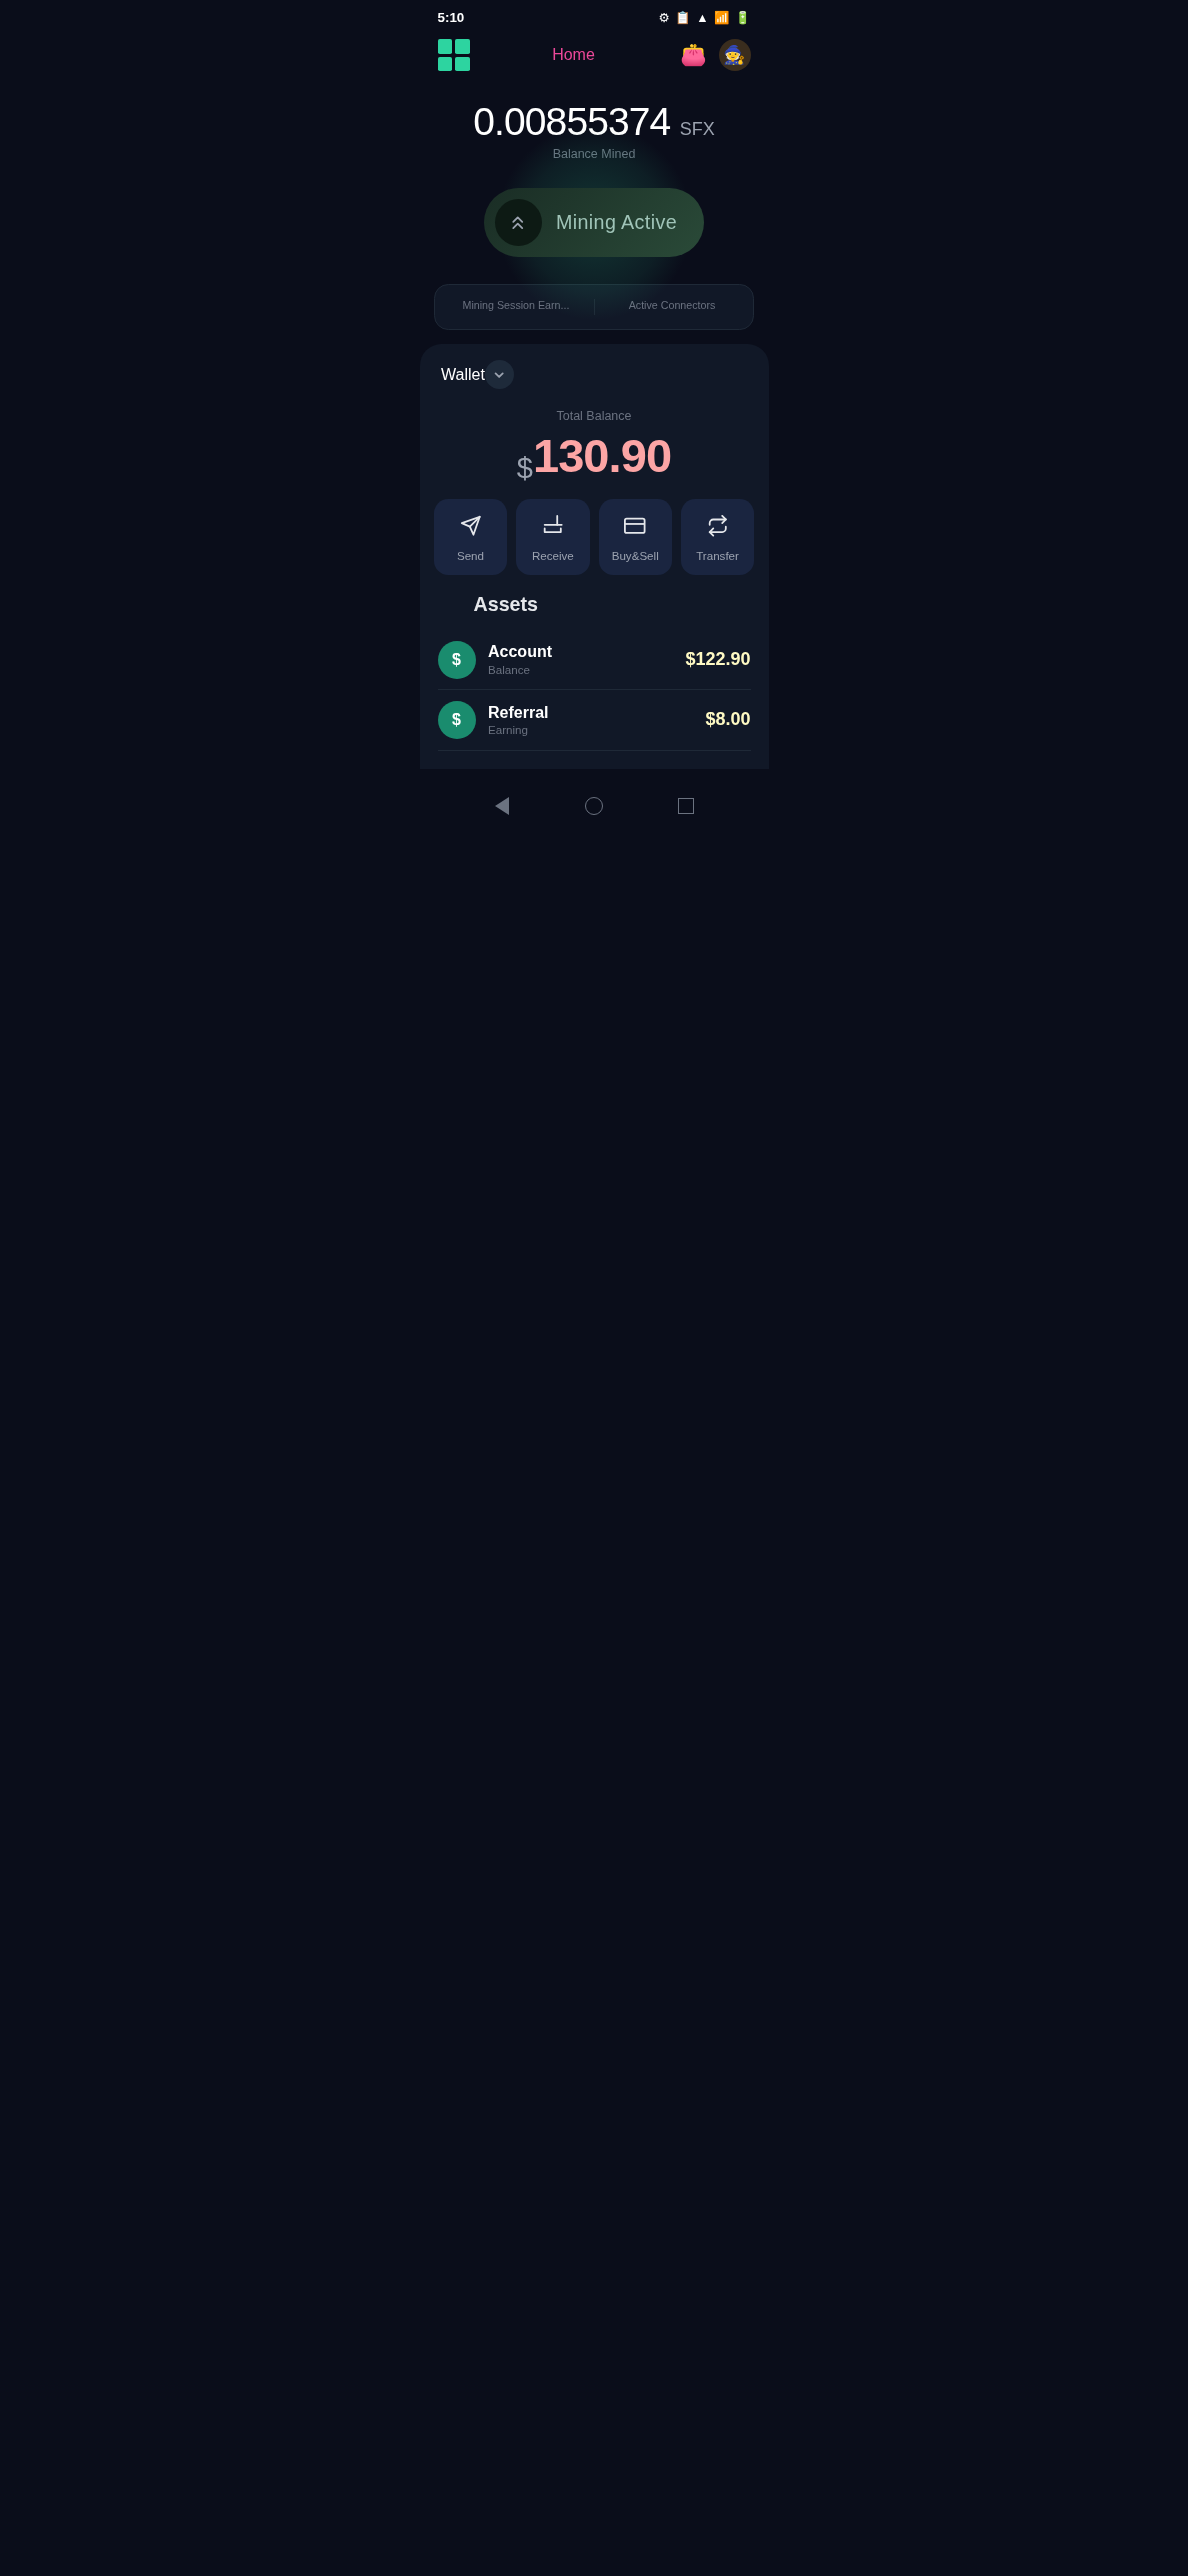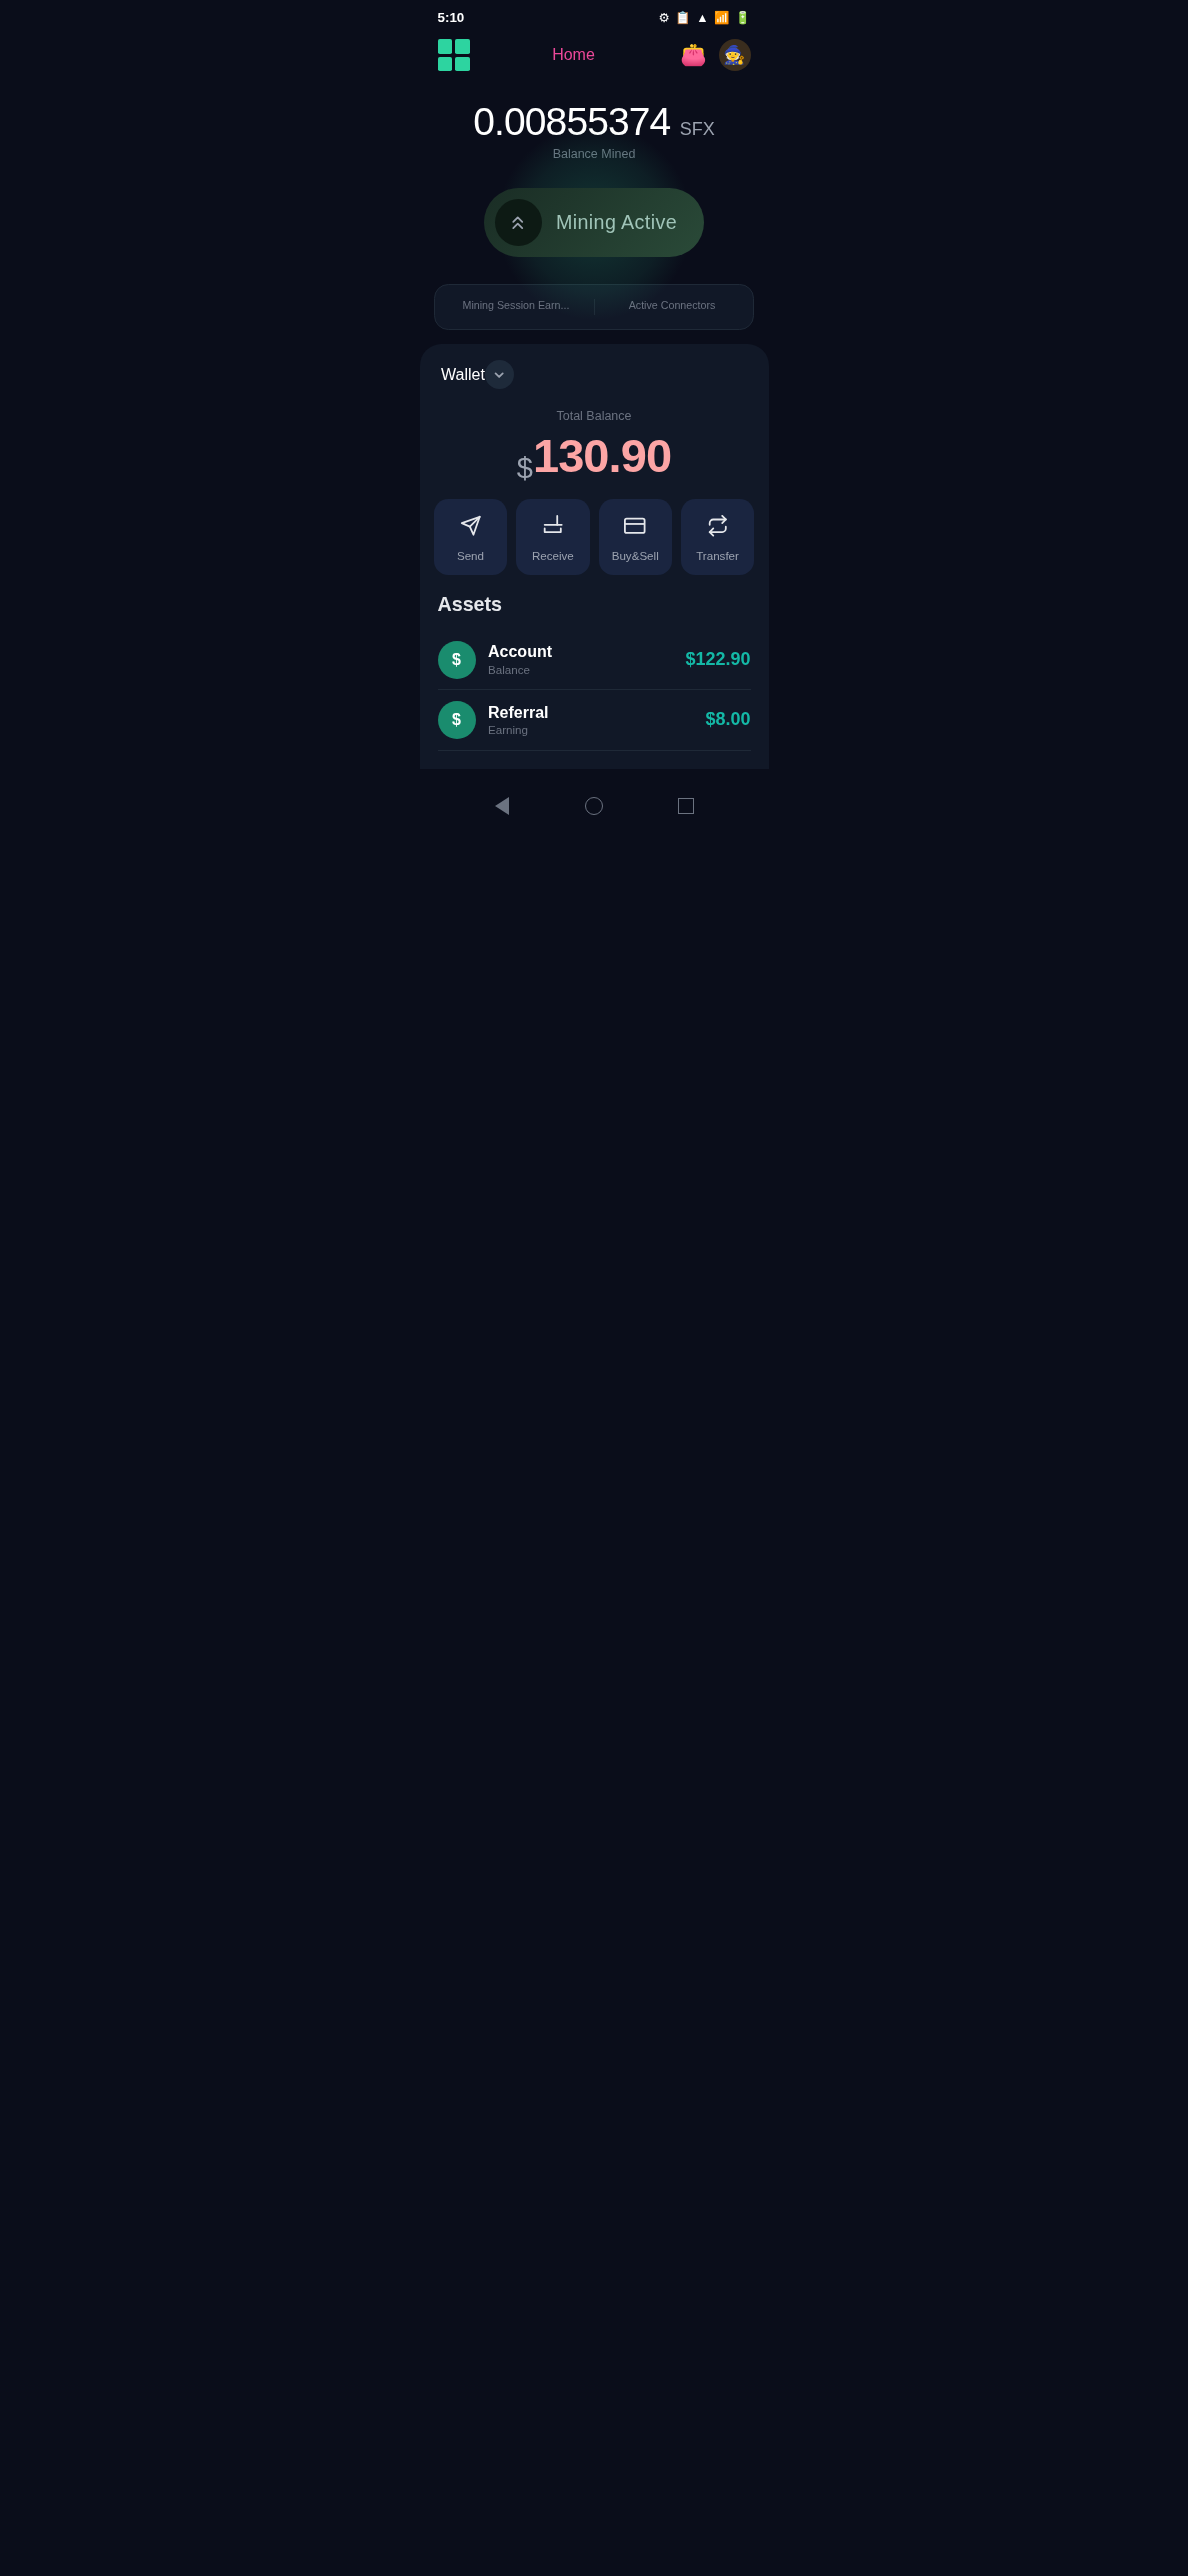--- a/index.html
+++ b/index.html
@@ -299,20 +299,21 @@
     
     .assets-section {
       padding: 0 18px;
     }
 
     .assets-title {
       font-size: 19.7px;
       font-weight: 700;
       color: #e5e7eb;
       margin-bottom: 14.3px;
+      margin-left: 36px;
     }
 
     .asset-item {
       display: flex;
       align-items: center;
       justify-content: space-between;
       padding: 10.7px 0;
       border-bottom: 0.9px solid #1f2937;
     }
 
@@ -343,21 +344,21 @@
 
     .asset-subtitle {
       font-size: 11.6px;
       color: #6b7280;
       margin-top: 1.8px;
     }
 
     .asset-value {
       font-size: 18px;
       font-weight: 600;
-      color: #14b8a6;
+      color: #fef9c3;
     }
 
     
     .bottom-nav {
       background: #0a0d1a;
       display: flex;
       justify-content: space-around;
       align-items: center;
       padding: 12.5px 36px 21.5px;
       margin-top: 7.2px;

